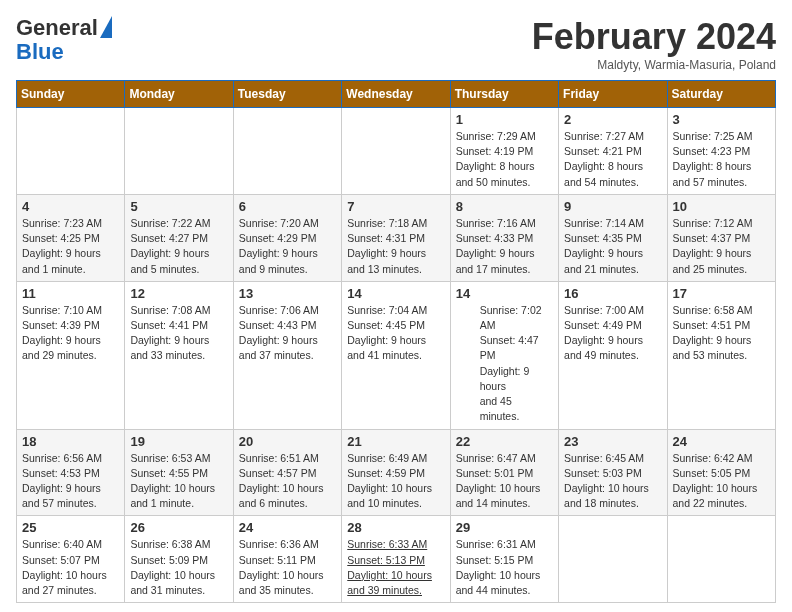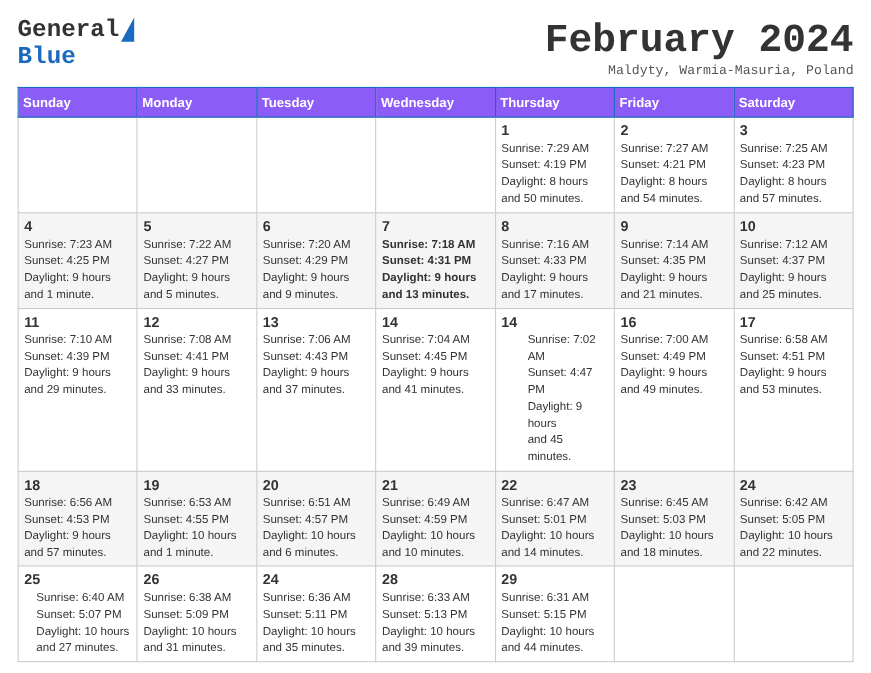--- a/index.html
+++ b/index.html
@@ -8,21 +8,20 @@
       background: #fff;
       width: 792px;
       min-height: 612px;
       padding: 16px;
     }
     .header-area {
       display: flex;
       justify-content: space-between;
       align-items: flex-start;
       margin-bottom: 8px;
-      font-family: Liberation Mono, monospace;
     }
     .logo {
       display: flex;
       align-items: center;
     }
     .logo-triangle {
       width: 0;
       height: 0;
       border-left: 12px solid transparent;
       border-bottom: 22px solid #1a6bbf;
@@ -41,21 +40,21 @@
     .calendar-subtitle {
       font-size: 12px;
       color: #555;
     }
     .calendar-table {
       width: 100%;
       border-collapse: collapse;
       font-size: 11px;
     }
     .calendar-table th {
-      background: #8b5cf6;
+      background: #a16207;
       color: #fff;
       padding: 6px 4px;
       text-align: left;
       font-size: 12px;
       font-weight: bold;
       border: 1px solid #1a6bbf;
     }
     .calendar-table td {
       border: 1px solid #ccc;
       vertical-align: top;
@@ -161,21 +160,21 @@
         </td>
         <td>
           <span class="day-number">6</span>
           <div class="cell-content" style="white-space: pre-line;">Sunrise: 7:20 AM
 Sunset: 4:29 PM
 Daylight: 9 hours
 and 9 minutes.</div>
         </td>
         <td>
           <span class="day-number">7</span>
-          <div class="cell-content" style="white-space: pre-line; font-weight: bold;">Sunrise: 7:18 AM
+          <div class="cell-content" style="white-space: pre-line;">Sunrise: 7:18 AM
 Sunset: 4:31 PM
 Daylight: 9 hours
 and 13 minutes.</div>
         </td>
         <td>
           <span class="day-number">8</span>
           <div class="cell-content" style="white-space: pre-line;">Sunrise: 7:16 AM
 Sunset: 4:33 PM
 Daylight: 9 hours
 and 17 minutes.</div>
@@ -293,42 +292,42 @@
           <span class="day-number">24</span>
           <div class="cell-content" style="white-space: pre-line;">Sunrise: 6:42 AM
 Sunset: 5:05 PM
 Daylight: 10 hours
 and 22 minutes.</div>
         </td>
       </tr>
       <tr class="week-row">
         <td>
           <span class="day-number">25</span>
-          <div class="cell-content" style="white-space: pre-line; margin-left: 11px;">Sunrise: 6:40 AM
+          <div class="cell-content" style="white-space: pre-line;">Sunrise: 6:40 AM
 Sunset: 5:07 PM
 Daylight: 10 hours
 and 27 minutes.</div>
         </td>
         <td>
           <span class="day-number">26</span>
           <div class="cell-content" style="white-space: pre-line;">Sunrise: 6:38 AM
 Sunset: 5:09 PM
 Daylight: 10 hours
 and 31 minutes.</div>
         </td>
         <td>
           <span class="day-number">24</span>
           <div class="cell-content" style="white-space: pre-line;">Sunrise: 6:36 AM
 Sunset: 5:11 PM
 Daylight: 10 hours
 and 35 minutes.</div>
         </td>
         <td>
           <span class="day-number">28</span>
-          <div class="cell-content" style="white-space: pre-line;">Sunrise: 6:33 AM
+          <div class="cell-content" style="white-space: pre-line; text-decoration: underline;">Sunrise: 6:33 AM
 Sunset: 5:13 PM
 Daylight: 10 hours
 and 39 minutes.</div>
         </td>
         <td>
           <span class="day-number">29</span>
           <div class="cell-content" style="white-space: pre-line;">Sunrise: 6:31 AM
 Sunset: 5:15 PM
 Daylight: 10 hours
 and 44 minutes.</div>

